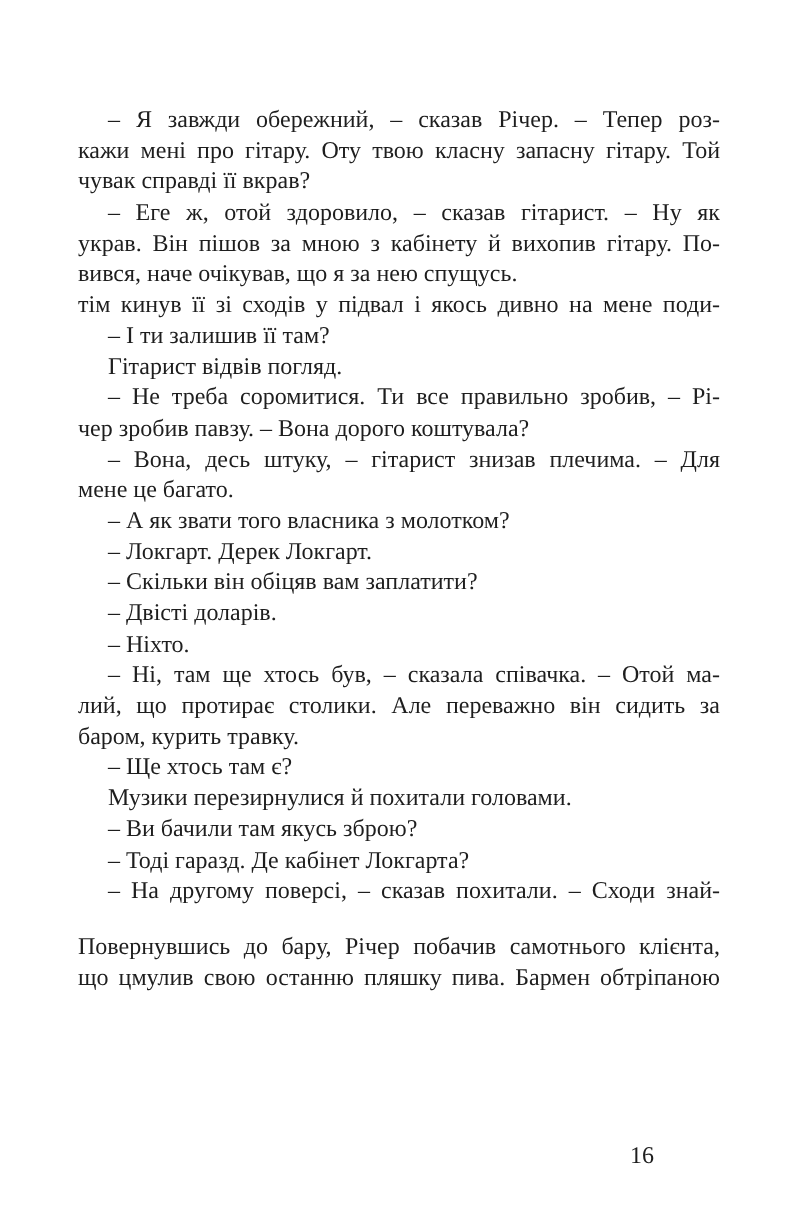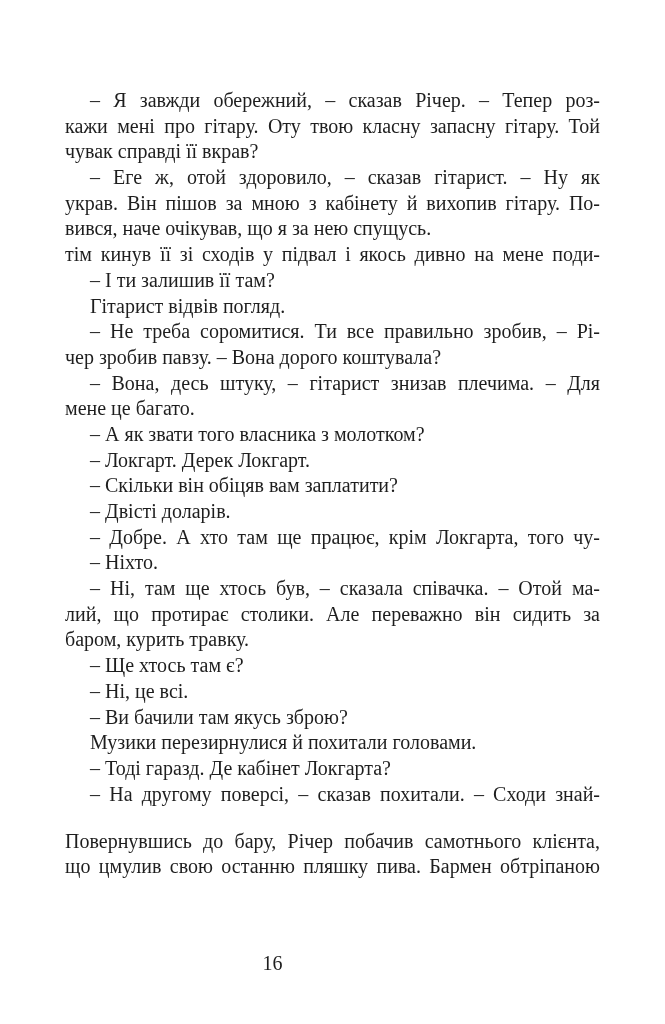--- a/index.html
+++ b/index.html
@@ -37,21 +37,21 @@
     text-indent: 25px;
   }
   .brk {
     margin-top: 21.5px;
   }
   .page-footer {
     position: absolute;
     left: 0;
     top: 951px;
     width: 545px;
-    text-align: center;
+    text-align: right;
     font-size: 20px;
     line-height: 25.7px;
   }
 </style>
 </head>
 <body>
 
 <div class="book-page">
   <div class="text-block">
     <div class="ln ind jst">– Я завжди обережний, – сказав Річер. – Тепер роз-</div>
@@ -64,29 +64,27 @@
     <div class="ln ind">– І ти залишив її там?</div>
     <div class="ln ind">Гітарист відвів погляд.</div>
     <div class="ln ind jst">– Не треба соромитися. Ти все правильно зробив, – Рі-</div>
     <div class="ln">чер зробив павзу. – Вона дорого коштувала?</div>
     <div class="ln ind jst">– Вона, десь штуку, – гітарист знизав плечима. – Для</div>
     <div class="ln">мене це багато.</div>
     <div class="ln ind">– А як звати того власника з молотком?</div>
     <div class="ln ind">– Локгарт. Дерек Локгарт.</div>
     <div class="ln ind">– Скільки він обіцяв вам заплатити?</div>
     <div class="ln ind">– Двісті доларів.</div>
-    <div class="ln ind jst">– Добре. А хто там ще працює, крім Локгарта, того чу-</div>
     <div class="ln ind">– Ніхто.</div>
     <div class="ln ind jst">– Ні, там ще хтось був, – сказала співачка. – Отой ма-</div>
     <div class="ln jst">лий, що протирає столики. Але переважно він сидить за</div>
     <div class="ln">баром, курить травку.</div>
     <div class="ln ind">– Ще хтось там є?</div>
-    <div class="ln ind">– Ні, це всі.</div>
+    <div class="ln ind">Музики перезирнулися й похитали головами.</div>
     <div class="ln ind">– Ви бачили там якусь зброю?</div>
-    <div class="ln ind">Музики перезирнулися й похитали головами.</div>
     <div class="ln ind">– Тоді гаразд. Де кабінет Локгарта?</div>
     <div class="ln ind jst">– На другому поверсі, – сказав похитали. – Сходи знай-</div>
     <div class="ln brk jst">Повернувшись до бару, Річер побачив самотнього клієнта,</div>
     <div class="ln jst">що цмулив свою останню пляшку пива. Бармен обтріпаною</div>
   </div>
   <div class="page-footer">
     <span>16</span>
   </div>
 </div>
 

